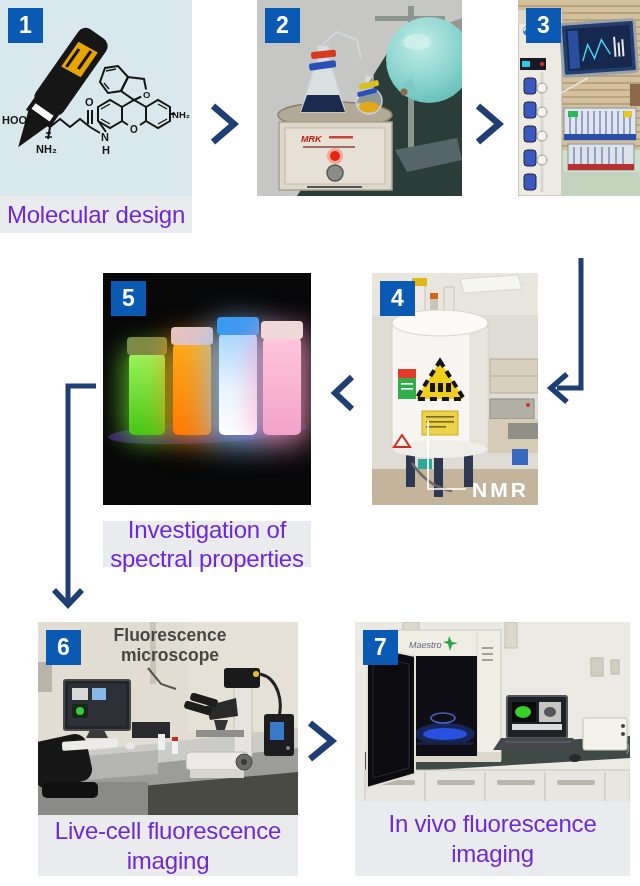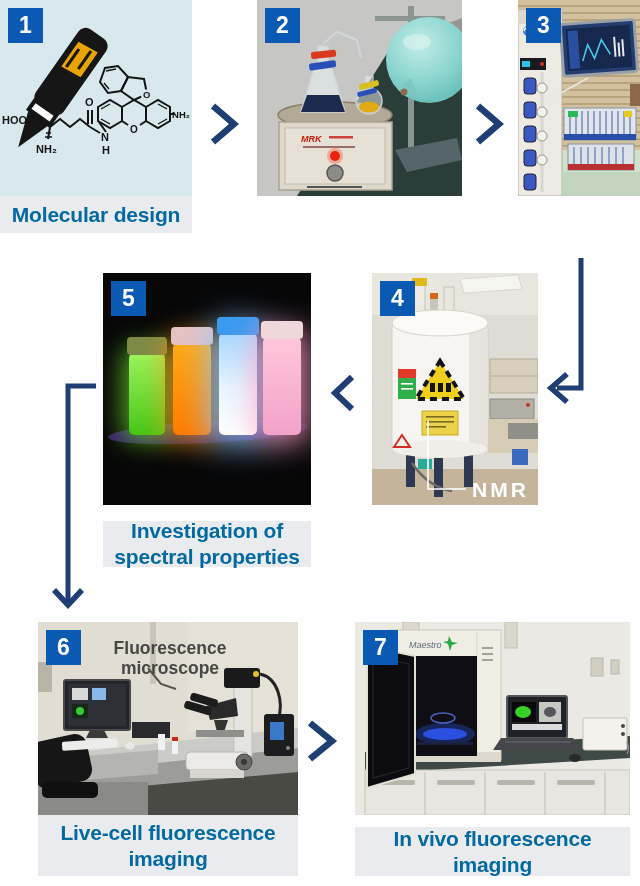--- a/index.html
+++ b/index.html
@@ -4,26 +4,26 @@
 <style>
   html,body{margin:0;padding:0;background:#ffffff;}
   .canvas{position:relative;width:640px;height:886px;background:#ffffff;overflow:hidden;
           font-family:"Liberation Sans",sans-serif;}
   .panel{position:absolute;}
   .photo{position:absolute;left:0;top:0;right:0;overflow:hidden;}
   .photo svg{position:absolute;left:0;top:0;}
   .badge{position:absolute;top:8px;left:8px;width:35px;height:35px;background:#0a5ab4;
          color:#fff;font-size:23px;font-weight:bold;display:flex;align-items:center;
          justify-content:center;line-height:1;}
-  .caption{position:absolute;left:0;right:0;bottom:0;background:#e9ebee;color:#0369a1;
-           font-weight:bold;font-size:21px;text-align:center;display:flex;align-items:center;
+  .caption{position:absolute;left:0;right:0;bottom:0;background:#e9ebee;color:#6d28d9;
+           font-weight:normal;font-size:24px;text-align:center;display:flex;align-items:center;
            justify-content:center;white-space:pre-line;line-height:1.22;letter-spacing:-0.2px;}
   .arrows{position:absolute;left:0;top:0;pointer-events:none;}
   .arrows polyline{fill:none;stroke:#1f3e73;stroke-linecap:butt;stroke-linejoin:miter;}
-  .scope-label{position:absolute;left:52px;top:16px;width:160px;color:#474744;font-weight:bold;
+  .scope-label{position:absolute;left:52px;top:3px;width:160px;color:#474744;font-weight:bold;
                font-size:17.5px;line-height:1.15;text-align:center;white-space:pre-line;}
   .vial{position:absolute;border-radius:5px;}
   .vial .cap{position:absolute;left:-2px;right:-2px;top:-16px;height:18px;border-radius:4px;}
   .blinds{background:repeating-linear-gradient(180deg,#d2c09f 0 5px,#b9a47e 5px 7px);}
 </style>
 </head>
 <body>
 
 <div class="canvas">
 
@@ -384,21 +384,21 @@
         <line x1="150" y1="120" x2="216" y2="120" stroke="#6a6c72"></line>
         <ellipse cx="220" cy="136" rx="6" ry="4" fill="#2a2a2c"></ellipse>
 
         <rect x="228" y="96" width="44" height="32" rx="2" fill="#f4f2ec" stroke="#c6c3b8"></rect>
         <circle cx="268" cy="104" r="2" fill="#444"></circle>
           <circle cx="268" cy="112" r="2" fill="#444"></circle>
         <path d="M272,120 Q275,126 272,132" stroke="#888" stroke-width="1.5" fill="none"></path>
       </svg>
       <div class="badge">7</div>
     </div>
-    <div class="caption" style="height:49px">In vivo fluorescence
+    <div class="caption" style="height:75px">In vivo fluorescence
 imaging</div>
   </div>
 
   <svg class="arrows" width="640" height="886" viewBox="0 0 640 886">
     <polyline points="213,106 234,124 213,142" stroke-width="6.5"></polyline>
     <polyline points="478,106 499,124 478,142" stroke-width="6.5"></polyline>
     <polyline points="581,258 581,388 557,388" stroke-width="5"></polyline>
     <polyline points="567,374 551,388 567,402" stroke-width="5.5"></polyline>
     <polyline points="352,377 335,393 352,409" stroke-width="6"></polyline>
     <polyline points="96,386 68,386 68,601" stroke-width="5"></polyline>

